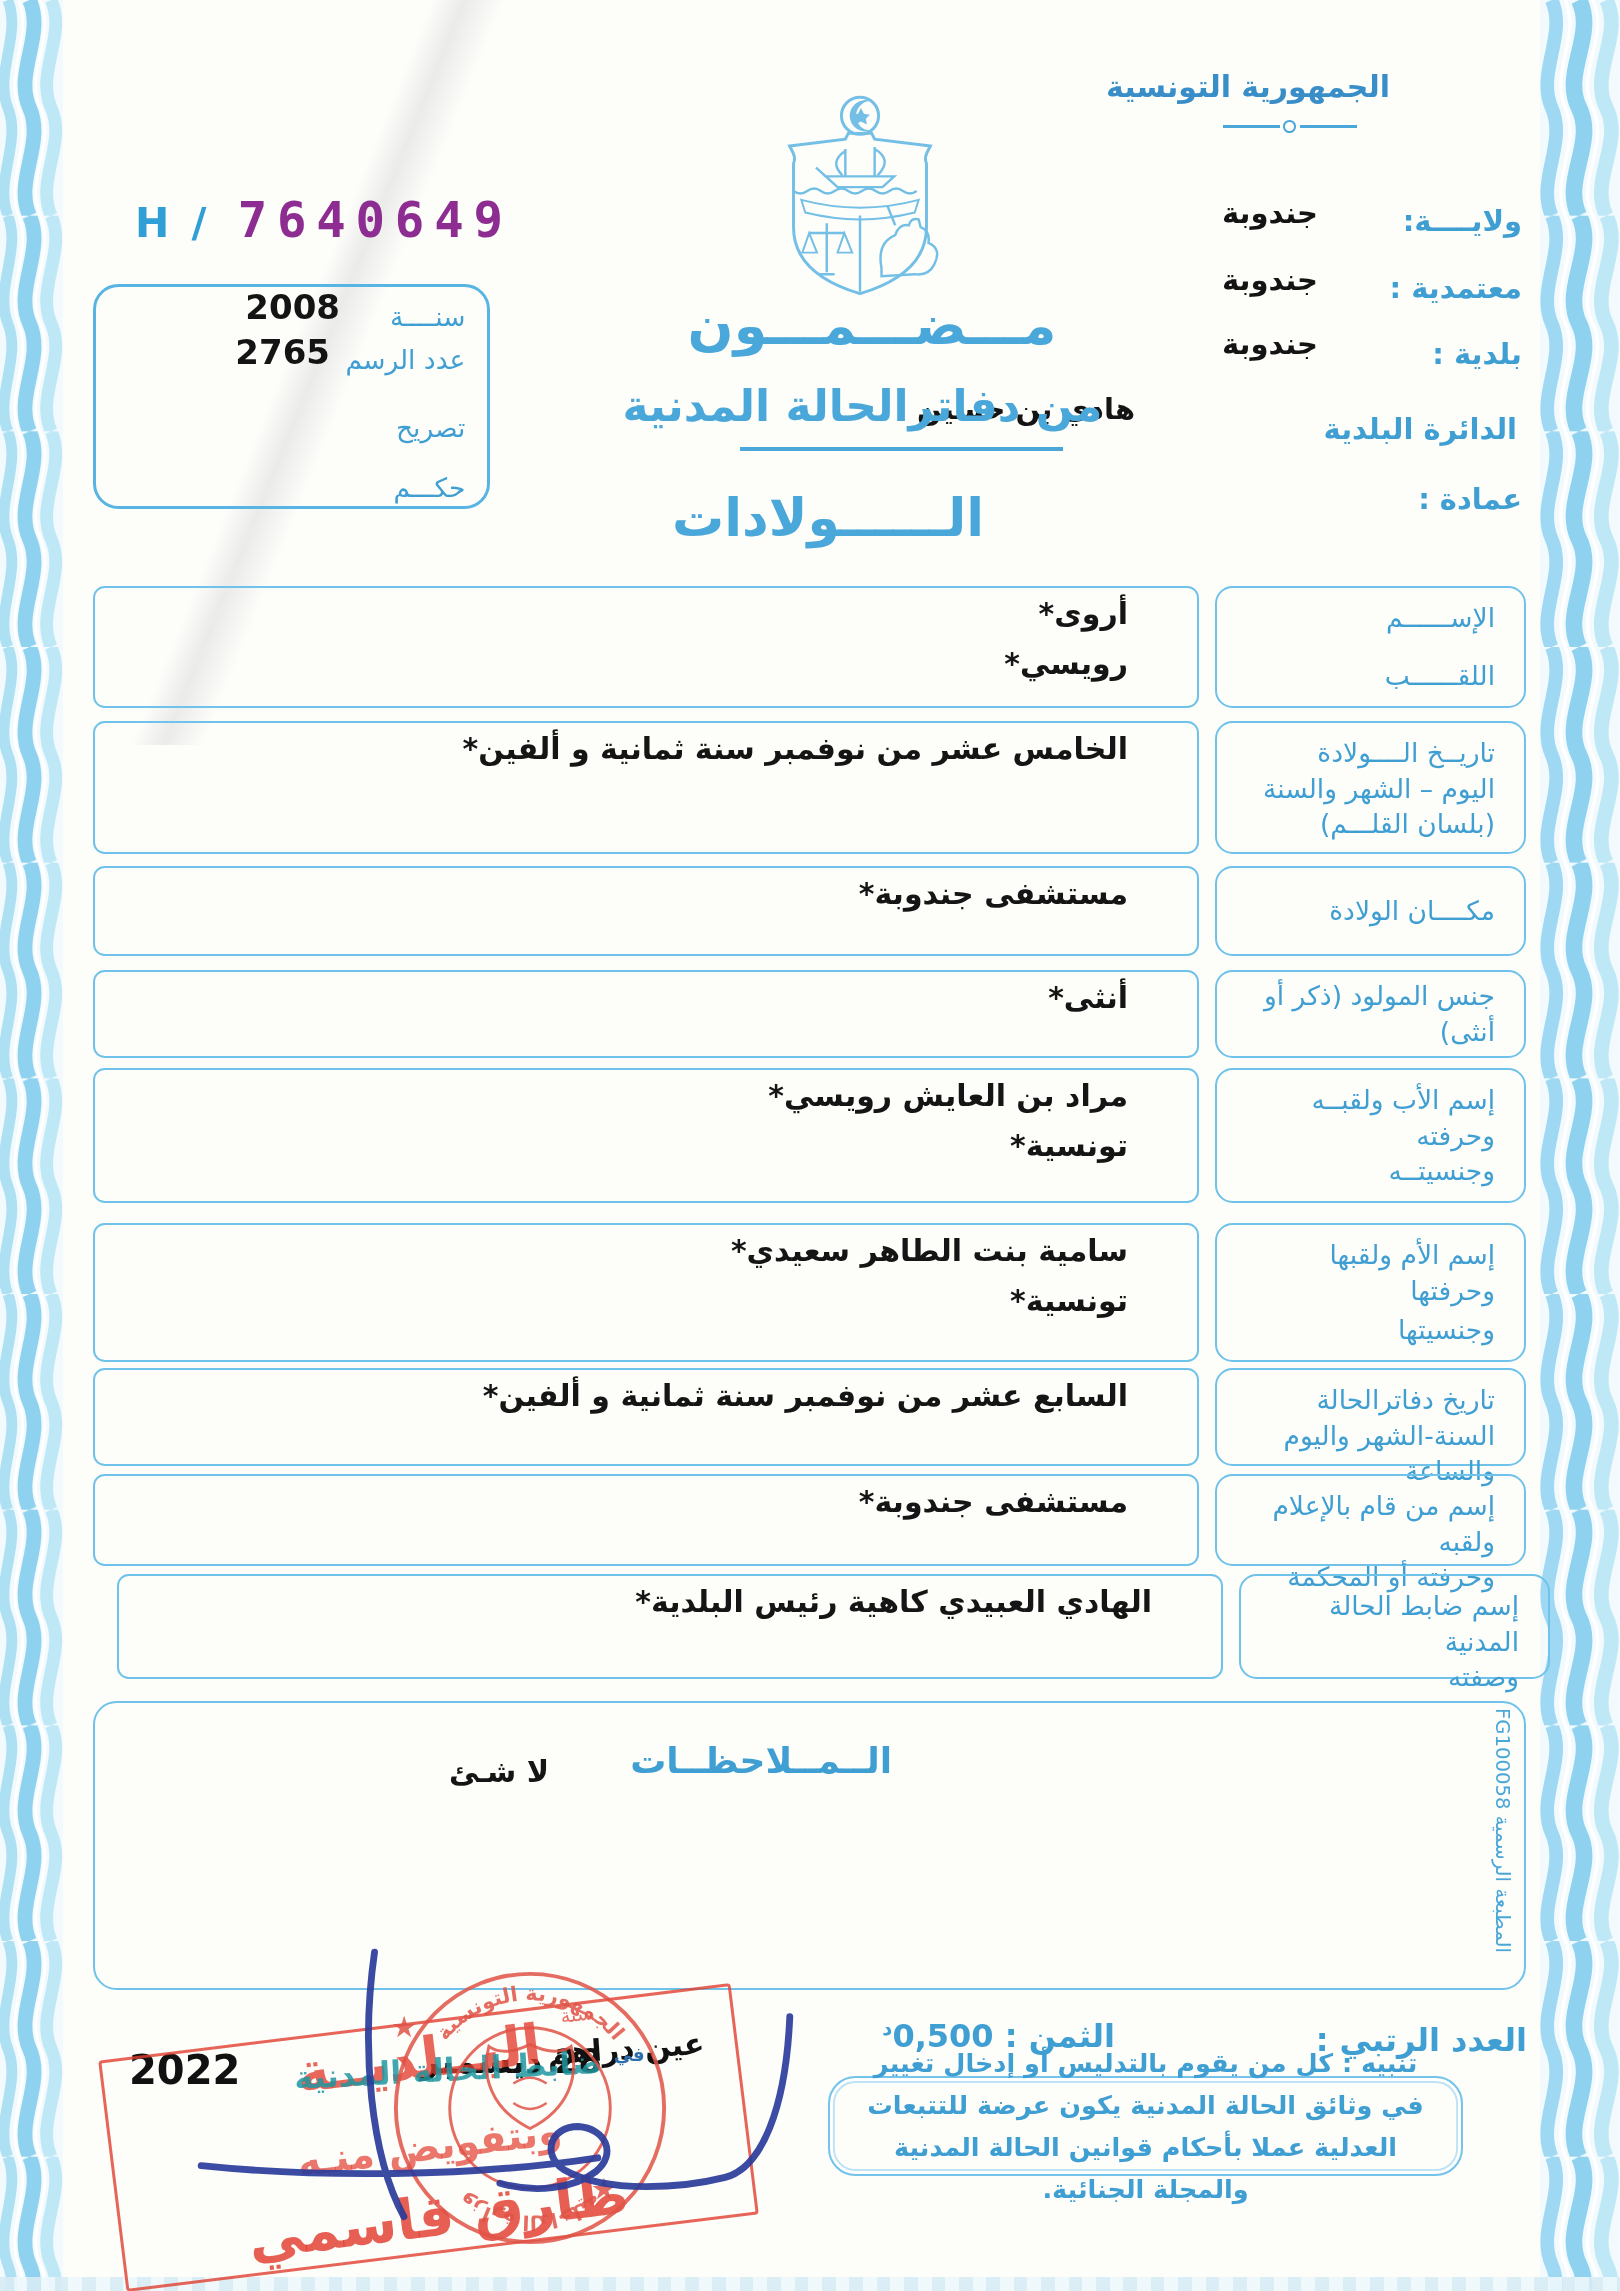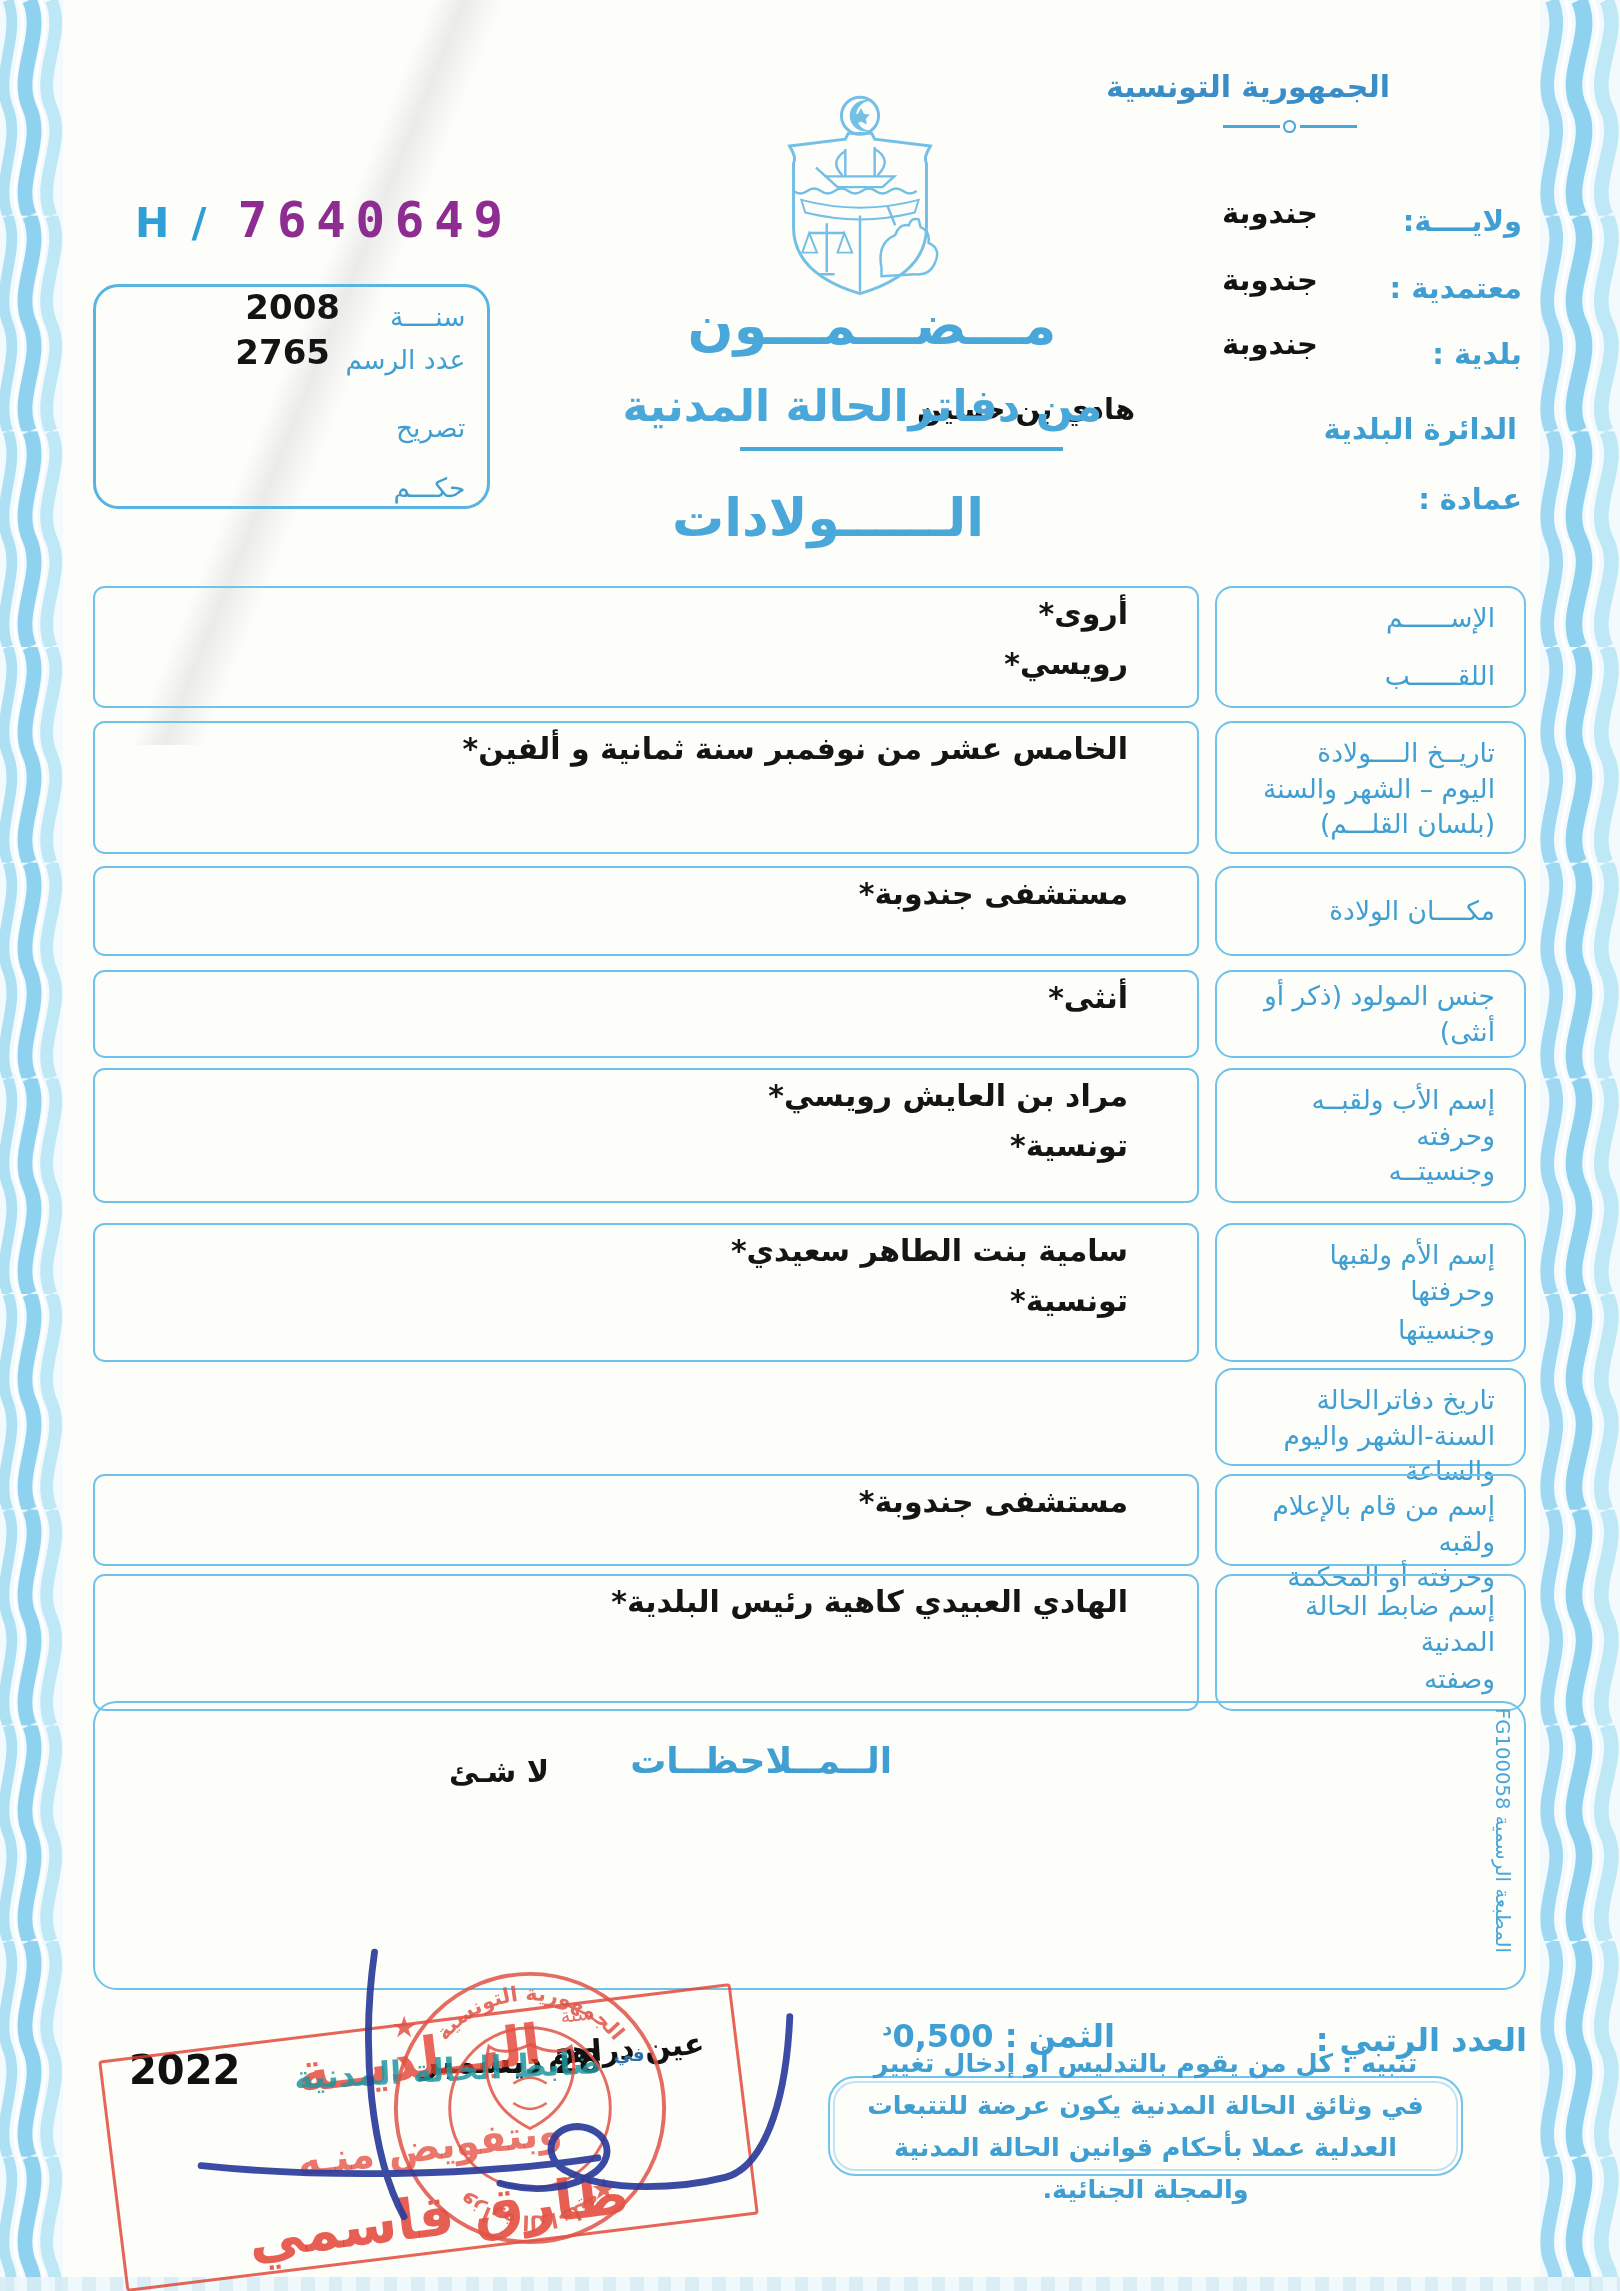--- a/index.html
+++ b/index.html
@@ -236,37 +236,40 @@
           <div class="vline">سامية بنت الطاهر سعيدي*</div>
           <div class="vline">تونسية*</div>
         </div>
       <div class="lbox">
           <div class="lline">إسم الأم ولقبها وحرفتها</div>
           <div class="lline">وجنسيتها</div>
         </div>
     </div>
 
     <div class="frow" style="top: 1368px; height: 98px;">
+      <div class="vbox">
+          <div class="vline">السابع عشر من نوفمبر سنة ثمانية و ألفين*</div>
+        </div>
       <div class="lbox">
           <div class="lline">تاريخ دفاترالحالة</div>
           <div class="lline">السنة-الشهر واليوم والساعة</div>
         </div>
     </div>
 
     <div class="frow" style="top: 1474px; height: 92px;">
       <div class="vbox">
           <div class="vline">مستشفى جندوبة*</div>
         </div>
       <div class="lbox">
           <div class="lline">إسم من قام بالإعلام ولقبه</div>
           <div class="lline">وحرفته أو المحكمة</div>
         </div>
     </div>
 
-    <div class="frow" style="top: 1574px; height: 137px;">
+    <div class="frow" style="top: 1574px; height: 105px; margin-left: 24px;">
       <div class="vbox">
           <div class="vline">الهادي العبيدي كاهية رئيس البلدية*</div>
         </div>
       <div class="lbox">
           <div class="lline">إسم ضابط الحالة المدنية</div>
           <div class="lline">وصفته</div>
         </div>
     </div>
   </div>
 

